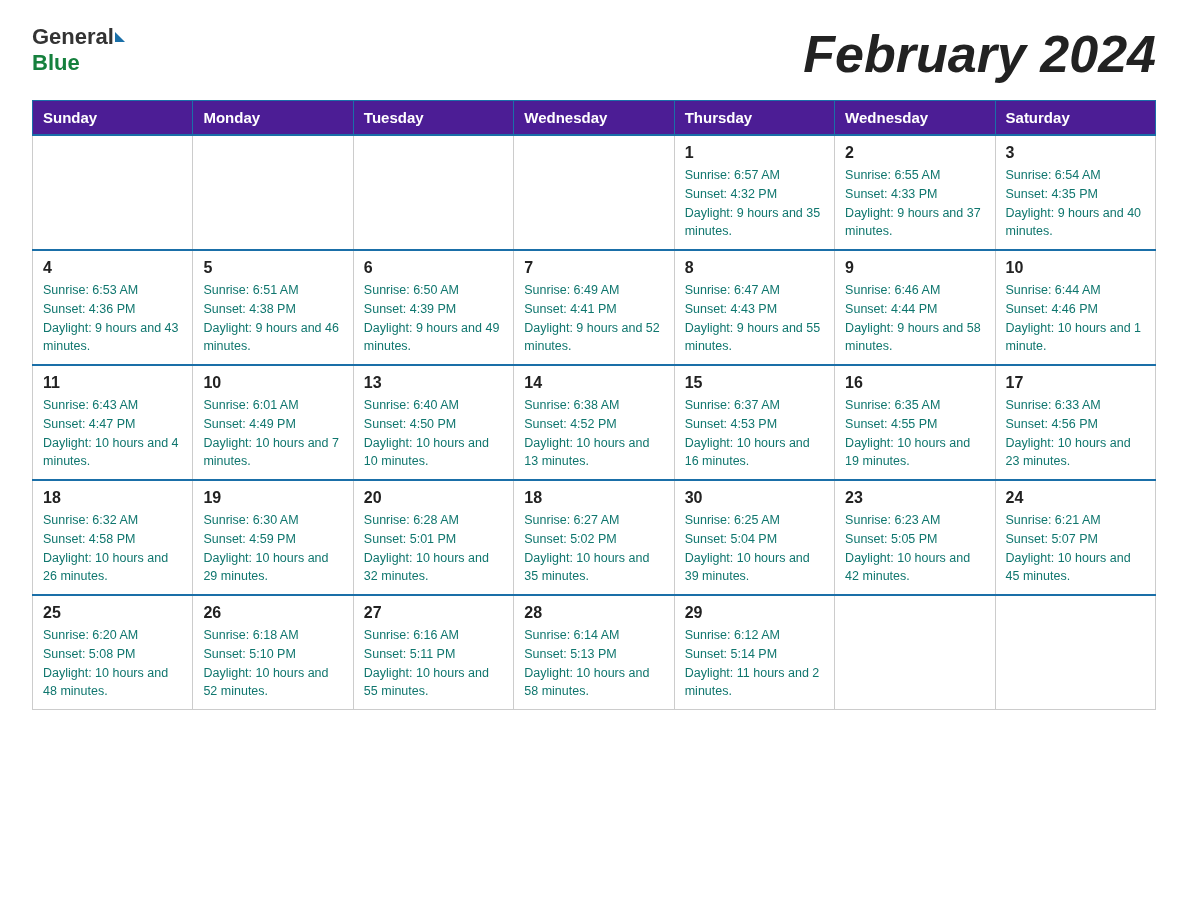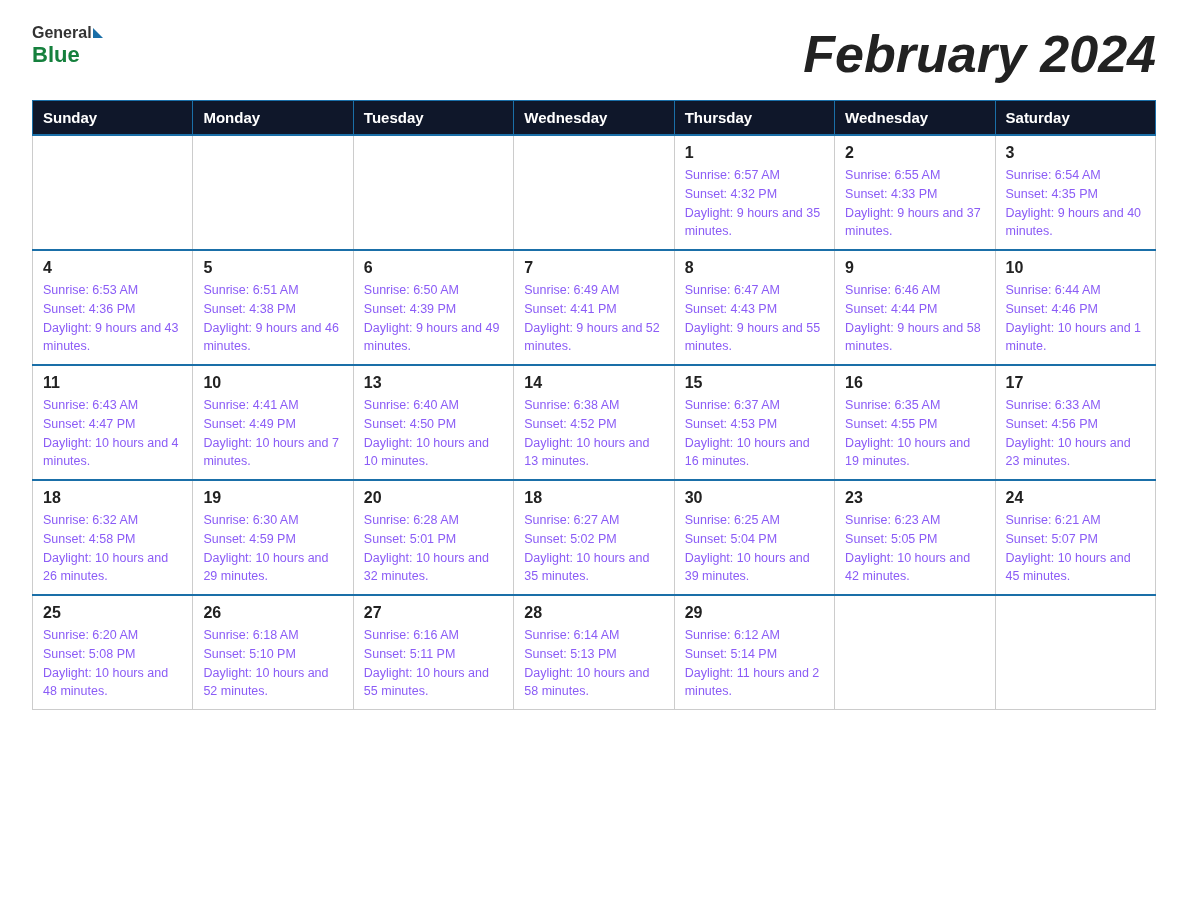--- a/index.html
+++ b/index.html
@@ -17,21 +17,21 @@
       margin-bottom: 16px;
     }
     .logo {
       display: flex;
       flex-direction: column;
       align-items: flex-start;
     }
     .logo-text {
       display: flex;
       align-items: center;
-      font-size: 16px;
+      font-size: 22px;
       font-weight: bold;
       color: #333;
     }
     .logo-general { color: #333; }
     .logo-arrow {
       width: 0; height: 0;
       border-left: 10px solid #1a6fa8;
       border-top: 10px solid transparent;
       border-bottom: 0px solid transparent;
       display: inline-block;
@@ -41,21 +41,21 @@
     .logo-blue { color: #15803d; font-size: 22px; font-weight: bold; }
     .title-block { text-align: right; }
     .month-title { font-size: 52px; font-weight: bold; color: #222; font-style: italic; }
     .location { font-size: 20px; color: #555; margin-top: 2px; }
     table {
       width: 100%;
       border-collapse: collapse;
       border: 1px solid #aaa;
     }
     thead tr th {
-      background-color: #0f172a;
+      background-color: #4c1d95;
       color: #fff;
       font-size: 15px;
       font-weight: bold;
       padding: 8px 10px;
       text-align: left;
       border: 1px solid #1a6fa8;
     }
     tbody tr td {
       vertical-align: top;
       padding: 8px 10px;
@@ -68,21 +68,21 @@
     }
     .day-num {
       font-size: 16px;
       font-weight: bold;
       color: #222;
       display: block;
       margin-bottom: 4px;
     }
     .day-info {
       font-size: 12.5px;
-      color: #8b5cf6;
+      color: #0f766e;
       line-height: 1.5;
     }
     tr.week-row td { border-top: 2px solid #1a6fa8; }
   </style>
 </head>
 <body>
 
 <div class="header">
   <div class="logo">
     <div class="logo-text">
@@ -193,21 +193,21 @@
       <tr class="week-row">
         <td>
           <span class="day-num">11</span>
           <div class="day-info">Sunrise: 6:43 AM
 Sunset: 4:47 PM
 Daylight: 10 hours
 and 4 minutes.</div>
         </td>
         <td>
           <span class="day-num">10</span>
-          <div class="day-info">Sunrise: 4:41 AM
+          <div class="day-info">Sunrise: 6:01 AM
 Sunset: 4:49 PM
 Daylight: 10 hours
 and 7 minutes.</div>
         </td>
         <td>
           <span class="day-num">13</span>
           <div class="day-info">Sunrise: 6:40 AM
 Sunset: 4:50 PM
 Daylight: 10 hours
 and 10 minutes.</div>

